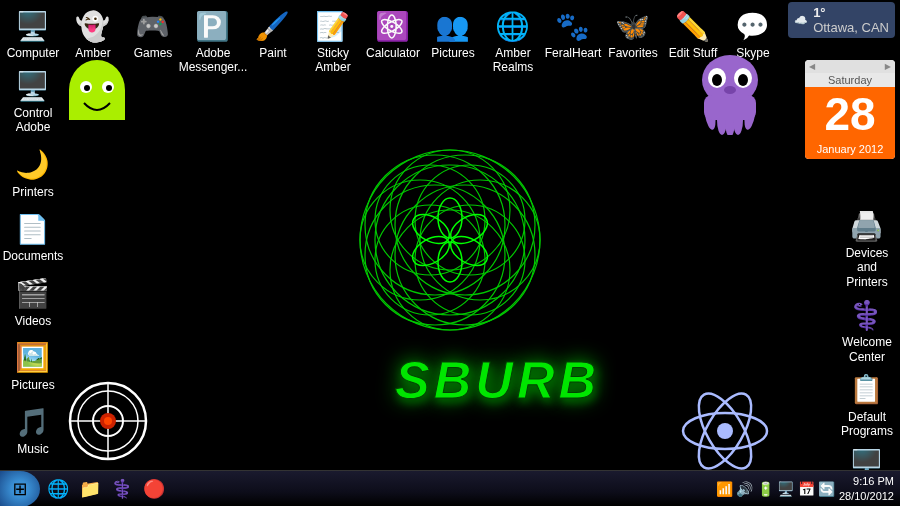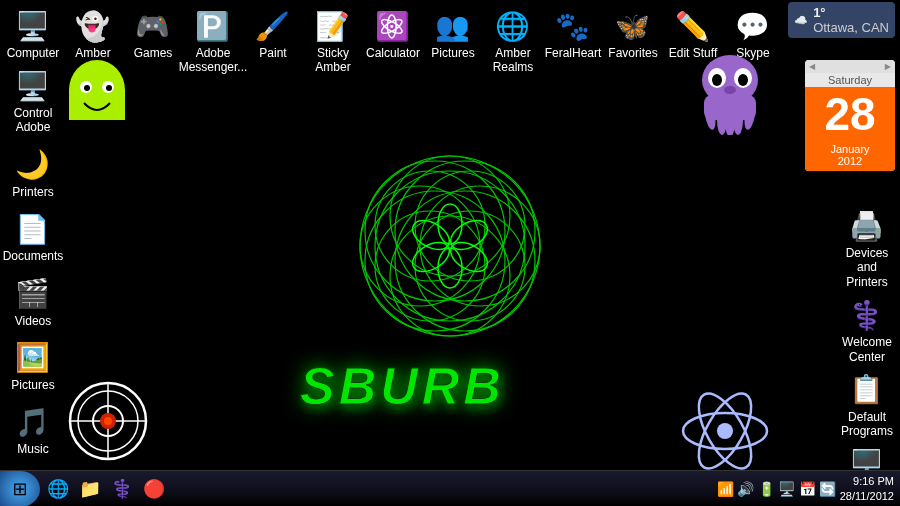--- a/index.html
+++ b/index.html
@@ -17,24 +17,24 @@
     .desktop {
       width: 900px;
       height: 506px;
       background: #000;
       position: relative;
     }
 
     
     .sburb-logo {
       position: absolute;
-      top: 146px;
+      top: 140px;
       left: 300px;
       width: 300px;
-      text-align: left;
+      text-align: right;
     }
     .sburb-circle {
       width: 200px;
       height: 200px;
       margin: 0 auto 10px;
     }
     .sburb-text {
       font-size: 52px;
       font-weight: 900;
       color: #00e600;
@@ -224,21 +224,21 @@
       font-weight: bold;
       color: #fff;
       line-height: 1;
       padding: 4px 0;
     }
     .cal-month {
       background: #ff6600;
       text-align: center;
       font-size: 11px;
       color: #fff;
-      padding: 2px 16px 4px;
+      padding: 2px 4px 4px;
     }
 
     
     .weather-widget {
       position: absolute;
       top: 2px;
       right: 5px;
       background: rgba(60,80,120,0.85);
       border-radius: 4px;
       padding: 3px 6px;
@@ -496,17 +496,17 @@
     <div class="taskbar-spacer"></div>
     <div class="system-tray">
       <span class="tray-icon">📶</span>
       <span class="tray-icon">🔊</span>
       <span class="tray-icon">🔋</span>
       <span class="tray-icon">🖥️</span>
       <span class="tray-icon">📅</span>
       <span class="tray-icon">🔄</span>
       <div class="clock">
         <div>9:16 PM</div>
-        <div>28/11/2012</div>
+        <div>28/10/2012</div>
       </div>
     </div>
   </div>
 </div>
 
 </body></html>

